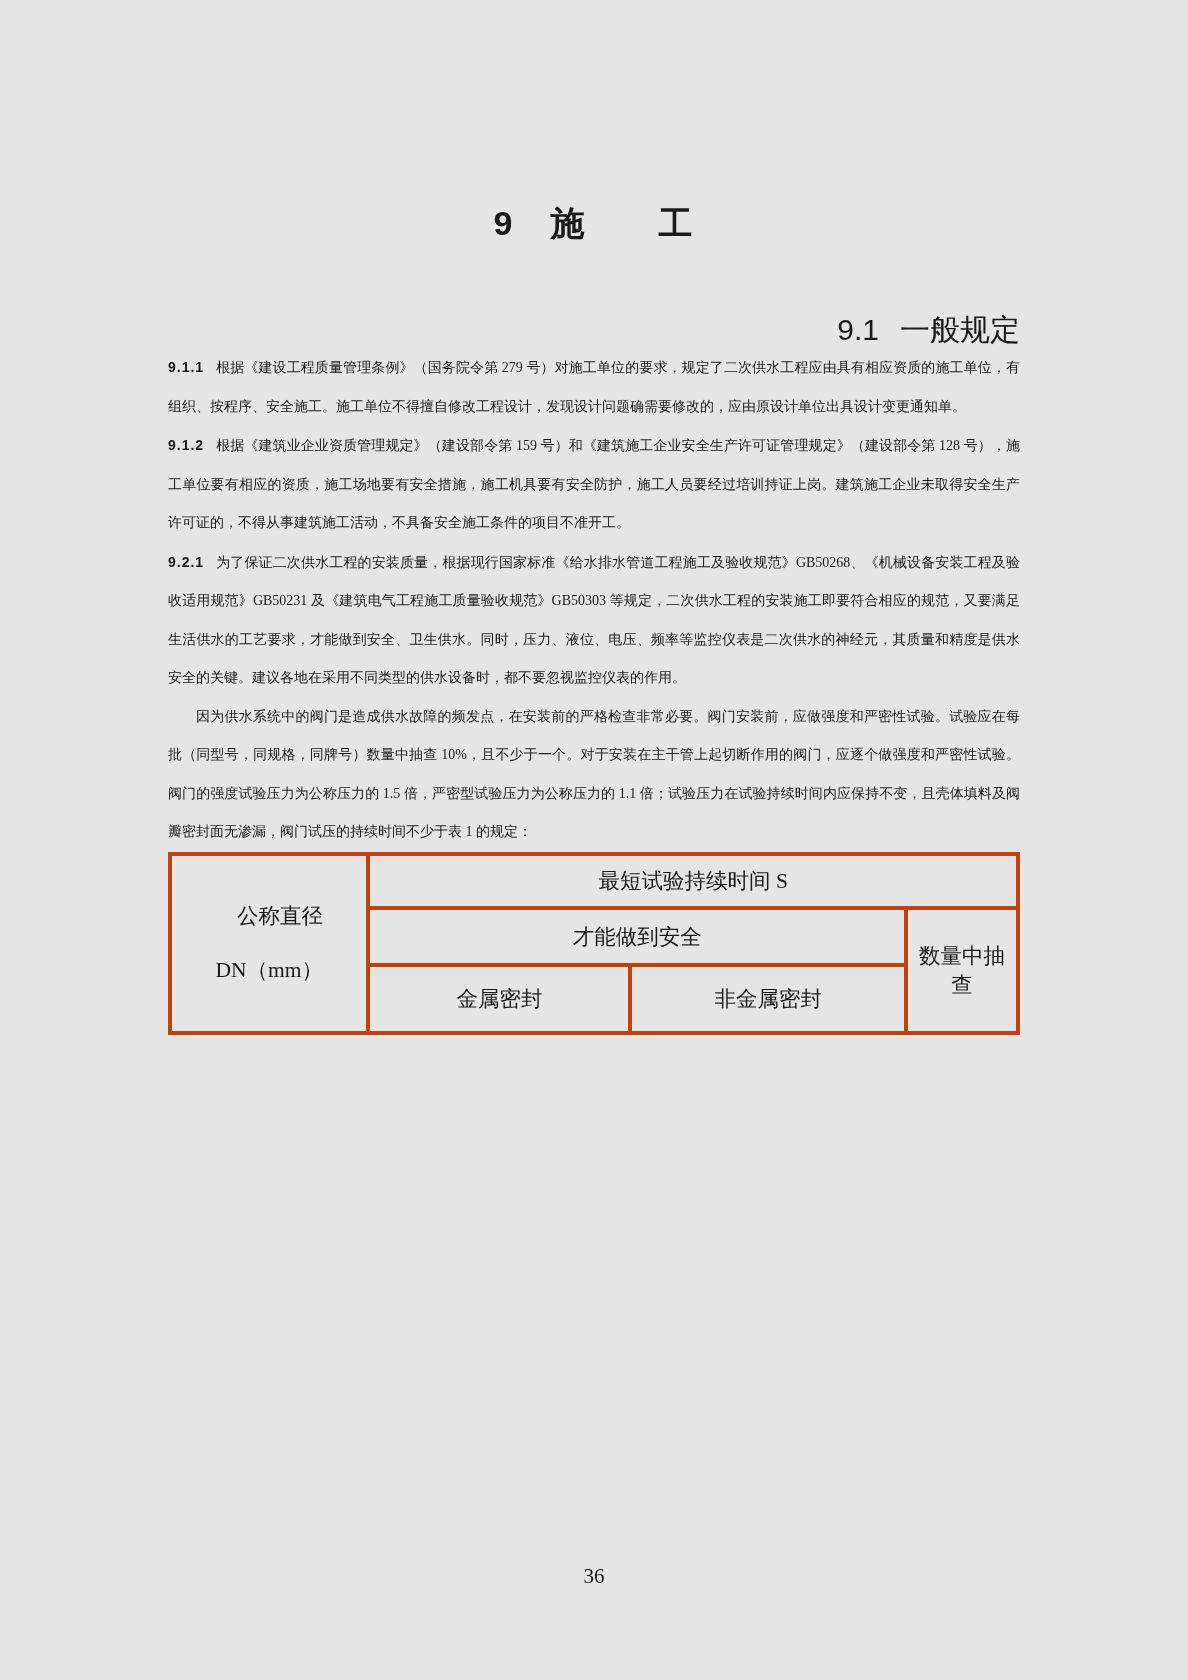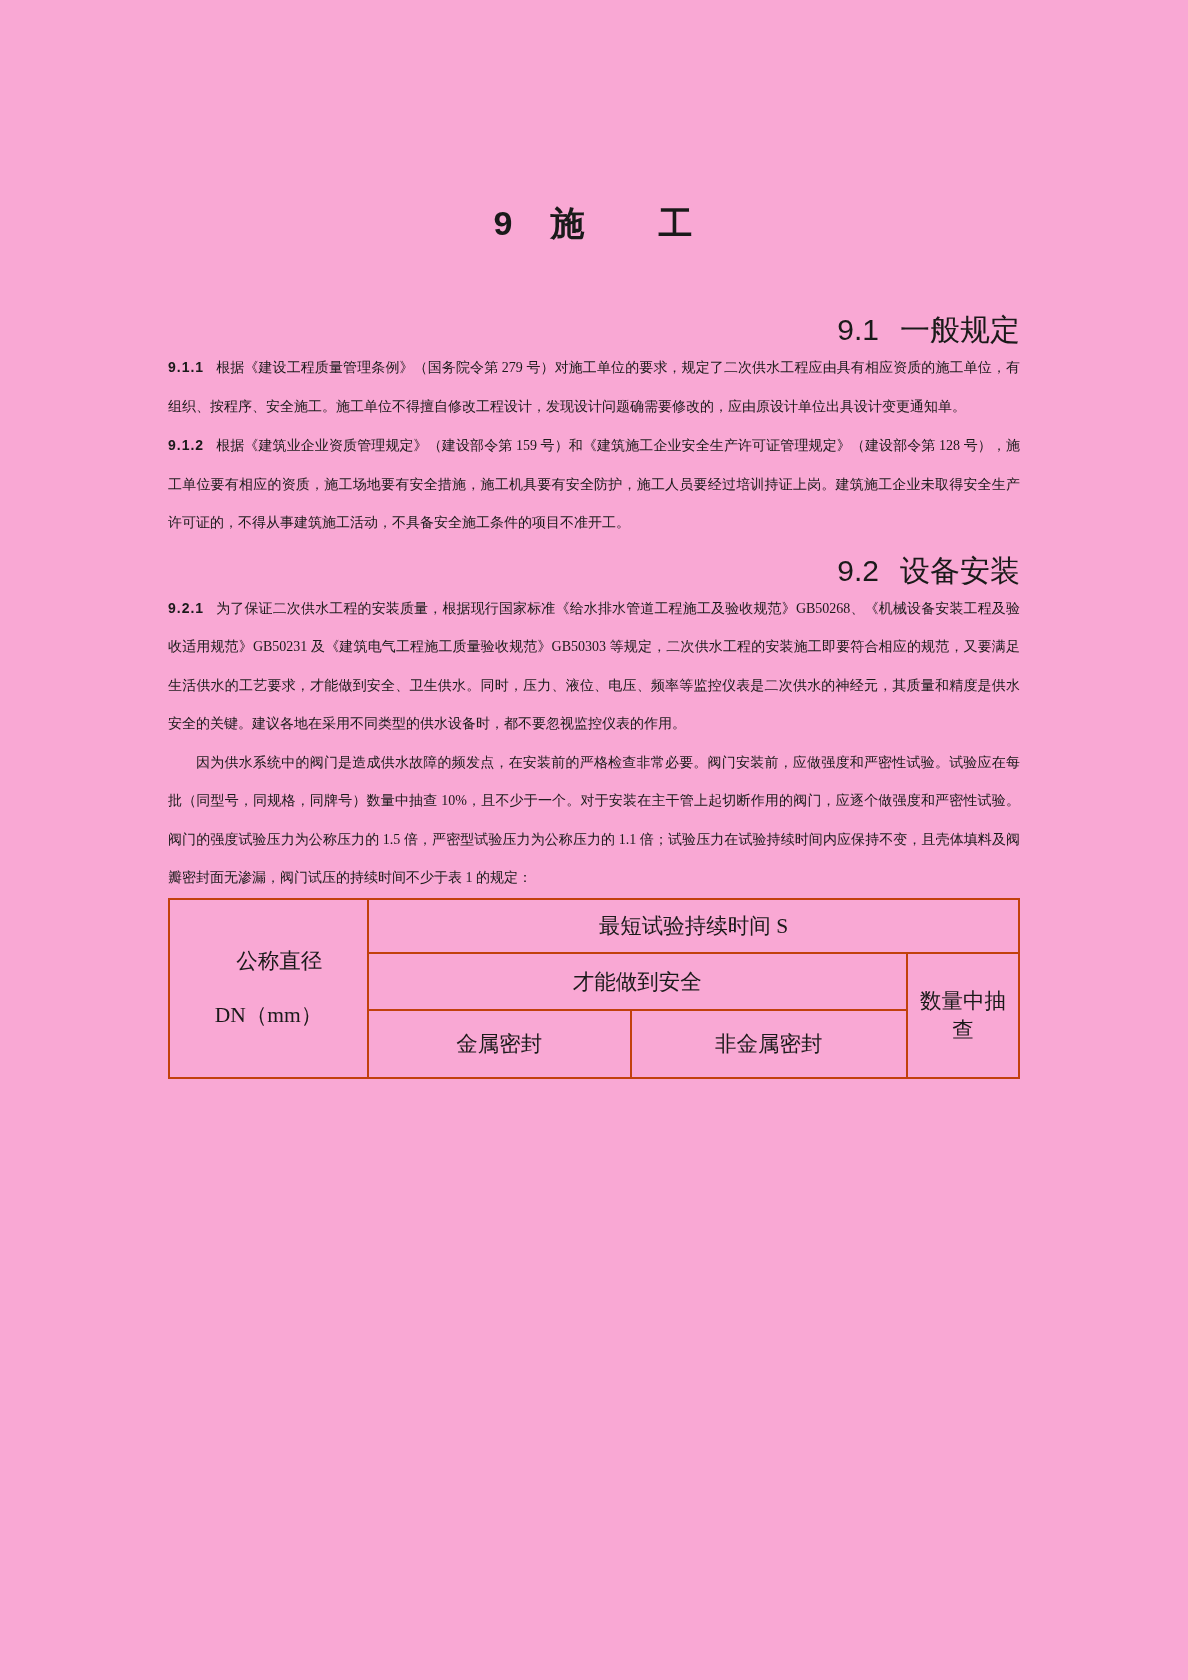--- a/index.html
+++ b/index.html
@@ -2,21 +2,21 @@
 <html><head>
 <meta charset="utf-8">
 <style>
   * { margin: 0; padding: 0; box-sizing: border-box; }
   html, body { background: #9c9c9c; }
   .page {
     position: relative;
     width: 1188px;
     height: 1680px;
     margin: 0 auto;
-    background: #f9a8d4;
+    background: #e5e5e5;
     color: #1a1a1a;
     font-family: "Liberation Serif", "DejaVu Serif", serif;
     overflow: hidden;
   }
   .content { margin: 0 168px; width: 852px; }
 
   .doc-title {
     margin-top: 202px;
     text-align: center;
     font-family: "Liberation Sans", "DejaVu Sans", sans-serif;
@@ -59,21 +59,21 @@
     line-height: 30px;
   }
 
   table.spec-table {
     width: 100%;
     border-collapse: collapse;
     table-layout: fixed;
     font-size: 21.5px;
   }
   table.spec-table td {
-    border: 2px solid #c2410c;
+    border: 4px solid #c2410c;
     text-align: center;
     vertical-align: middle;
     padding: 5px 4px;
   }
   .row1 td { height: 54px; }
   .row2 td { height: 57px; }
   .row3 td { height: 68px; }
   .dn-inner { display: inline-block; text-align: right; line-height: 54px; }
 
   .page-number {
@@ -93,21 +93,20 @@
   <div class="content">
 
     <h1 class="doc-title">9　施　　工</h1>
 
     <h2 class="section-heading heading-91"><span class="sec-num">9.1</span><span>一般规定</span></h2>
 
     <p class="clause"><span class="clause-label">9.1.1</span><span>根据《建设工程质量管理条例》（国务院令第 279 号）对施工单位的要求，规定了二次供水工程应由具有相应资质的施工单位，有组织、按程序、安全施工。施工单位不得擅自修改工程设计，发现设计问题确需要修改的，应由原设计单位出具设计变更通知单。</span></p>
 
     <p class="clause"><span class="clause-label">9.1.2</span><span>根据《建筑业企业资质管理规定》（建设部令第 159 号）和《建筑施工企业安全生产许可证管理规定》（建设部令第 128 号），施工单位要有相应的资质，施工场地要有安全措施，施工机具要有安全防护，施工人员要经过培训持证上岗。建筑施工企业未取得安全生产许可证的，不得从事建筑施工活动，不具备安全施工条件的项目不准开工。</span></p>
 
-    <h2 class="section-heading heading-92"><span class="sec-num">9.2</span><span>设备安装</span></h2>
 
     <p class="clause"><span class="clause-label">9.2.1</span><span>为了保证二次供水工程的安装质量，根据现行国家标准《给水排水管道工程施工及验收规范》GB50268、《机械设备安装工程及验收适用规范》GB50231 及《建筑电气工程施工质量验收规范》GB50303 等规定，二次供水工程的安装施工即要符合相应的规范，又要满足生活供水的工艺要求，才能做到安全、卫生供水。同时，压力、液位、电压、频率等监控仪表是二次供水的神经元，其质量和精度是供水安全的关键。建议各地在采用不同类型的供水设备时，都不要忽视监控仪表的作用。</span></p>
 
 
     <p class="clause indent-para"><span>因为供水系统中的阀门是造成供水故障的频发点，在安装前的严格检查非常必要。阀门安装前，应做强度和严密性试验。试验应在每批（同型号，同规格，同牌号）数量中抽查 10%，且不少于一个。对于安装在主干管上起切断作用的阀门，应逐个做强度和严密性试验。阀门的强度试验压力为公称压力的 1.5 倍，严密型试验压力为公称压力的 1.1 倍；试验压力在试验持续时间内应保持不变，且壳体填料及阀瓣密封面无渗漏，阀门试压的持续时间不少于表 1 的规定：</span></p>
 
 
     <table class="spec-table">
       <colgroup>
         <col style="width:23.4%">
@@ -131,13 +130,14 @@
         </tr>
         <tr class="row3">
           <td>金属密封</td>
           <td>非金属密封</td>
         </tr>
       </tbody>
     </table>
 
   </div>
 
+  <div class="page-number">36</div>
 </div>
 
 </body></html>

